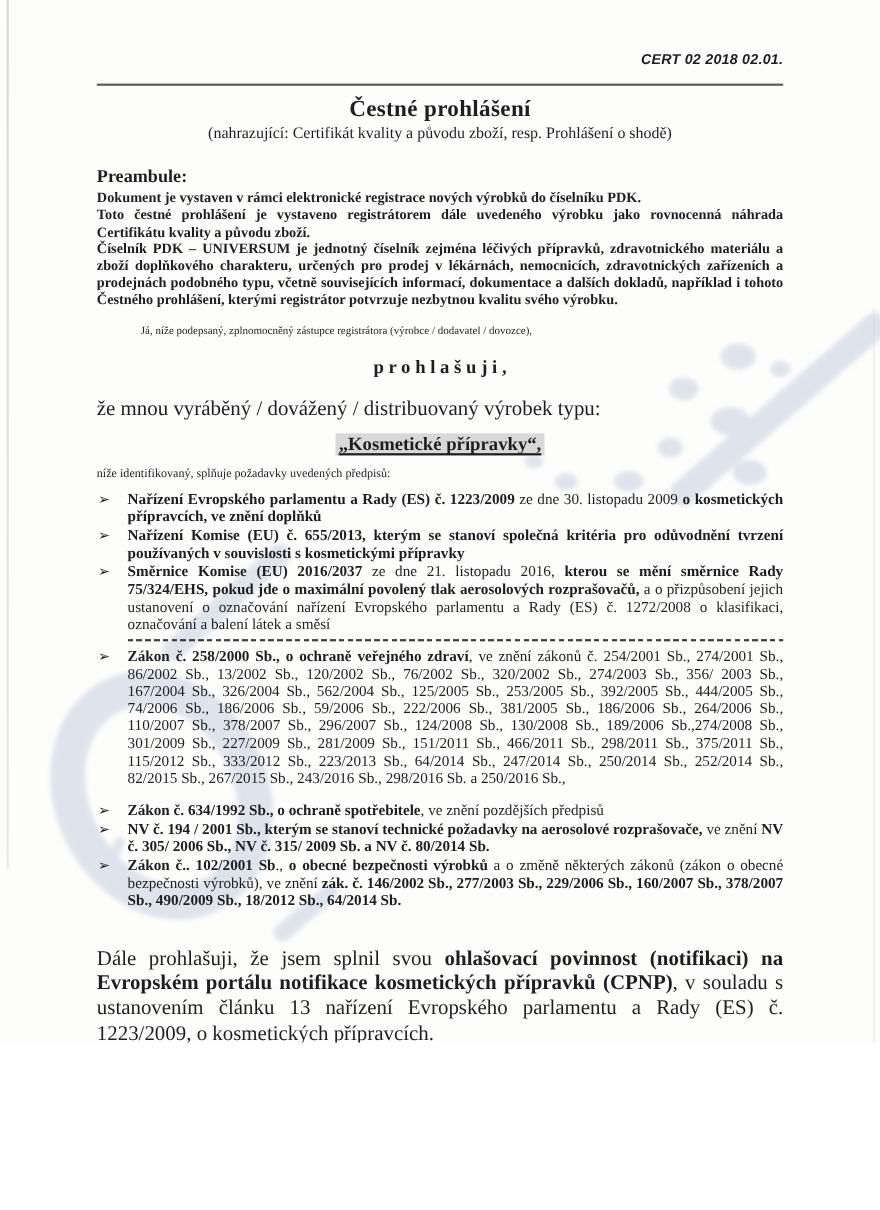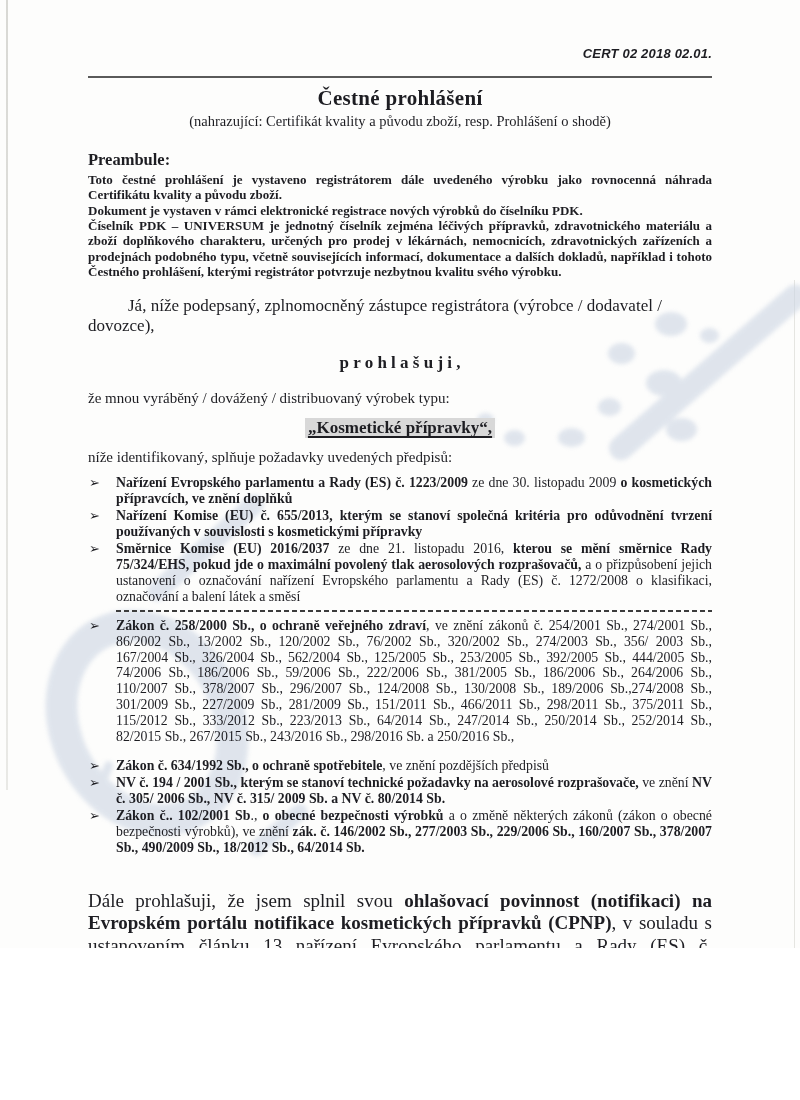--- a/index.html
+++ b/index.html
@@ -26,30 +26,30 @@
   .doc-ref{
     font-family:"Liberation Sans","DejaVu Sans",sans-serif;
     font-style:italic;font-weight:600;font-size:13px;text-align:right;
     letter-spacing:.2px;
   }
   .rule{border:none;border-top:2px solid #5a5a5a;margin:15px 0 6px 0;}
   h1.title{margin:8px 0 2px 0;text-align:center;font-size:21px;letter-spacing:.3px;}
   .subtitle{text-align:center;font-weight:normal;font-size:14.5px;margin-bottom:4px;}
   h2.preamble-h{margin:20px 0 2px 0;font-size:16.5px;}
   .pre{margin:0;font-weight:bold;font-size:13px;line-height:1.18;text-align:justify;}
-  .intro{margin:17px 0 0 0;font-size:17px;text-indent:40px;}
+  .intro{margin:17px 0 0 0;font-size:10px;text-indent:40px;}
   .verb{margin:17px 0 0 0;text-align:center;font-weight:bold;font-size:17px;}
-  .product-line{margin:17px 0 0 0;font-size:15px;}
+  .product-line{margin:17px 0 0 0;font-size:19px;}
   .product-type{margin:11px 0 0 0;text-align:center;}
   .product-type span{
     display:inline-block;font-weight:bold;font-size:17px;
     background:#d8d8d8;padding:0 3px;
     text-decoration:underline;text-decoration-thickness:1.5px;text-underline-offset:3px;
   }
-  .compliance{margin:11px 0 0 0;font-size:15px;font-family:Liberation Serif, serif;}
+  .compliance{margin:11px 0 0 0;font-size:11px;font-family:Liberation Serif, serif;}
   
   .reg-list{margin-top:9px;}
   .reg-item{display:flex;font-size:13.8px;line-height:1.155;margin:0 0 1px 0;}
   .reg-item .marker{flex:none;width:27px;padding-left:1px;font-size:13px;line-height:1.2;}
   .reg-item .reg-text{flex:1;text-align:justify;}
   .reg-item.gap{margin-bottom:13px;}
   .dash-sep{
     height:2px;margin:5px 0 6px 28px;
     background:repeating-linear-gradient(90deg,#3c3c3c 0 5px,transparent 5px 8px);
   }
@@ -93,22 +93,22 @@
   <div class="content">
 
     <div class="doc-ref">CERT 02 2018 02.01.</div>
 
     <hr class="rule">
 
     <h1 class="title">Čestné prohlášení</h1>
     <div class="subtitle">(nahrazující: Certifikát kvality a původu zboží, resp. Prohlášení o shodě)</div>
 
     <h2 class="preamble-h">Preambule:</h2>
+    <p class="pre">Dokument je vystaven v rámci elektronické registrace nových výrobků do číselníku PDK.</p>
     <p class="pre">Toto čestné prohlášení je vystaveno registrátorem dále uvedeného výrobku jako rovnocenná náhrada Certifikátu kvality a původu zboží.</p>
-    <p class="pre">Dokument je vystaven v rámci elektronické registrace nových výrobků do číselníku PDK.</p>
     <p class="pre">Číselník PDK – UNIVERSUM je jednotný číselník zejména léčivých přípravků, zdravotnického materiálu a zboží doplňkového charakteru, určených pro prodej v lékárnách, nemocnicích, zdravotnických zařízeních a prodejnách podobného typu, včetně souvisejících informací, dokumentace a dalších dokladů, například i tohoto Čestného prohlášení, kterými registrátor potvrzuje nezbytnou kvalitu svého výrobku.</p>
 
     <p class="intro">Já, níže podepsaný, zplnomocněný zástupce registrátora (výrobce / dodavatel / dovozce),</p>
     <p class="verb">p r o h l a š u j i ,</p>
     <p class="product-line">že mnou vyráběný / dovážený  / distribuovaný výrobek typu:</p>
     <div class="product-type">
       <span>„Kosmetické přípravky“,</span>
     </div>
     <p class="compliance">níže identifikovaný, splňuje požadavky uvedených předpisů:</p>
 

